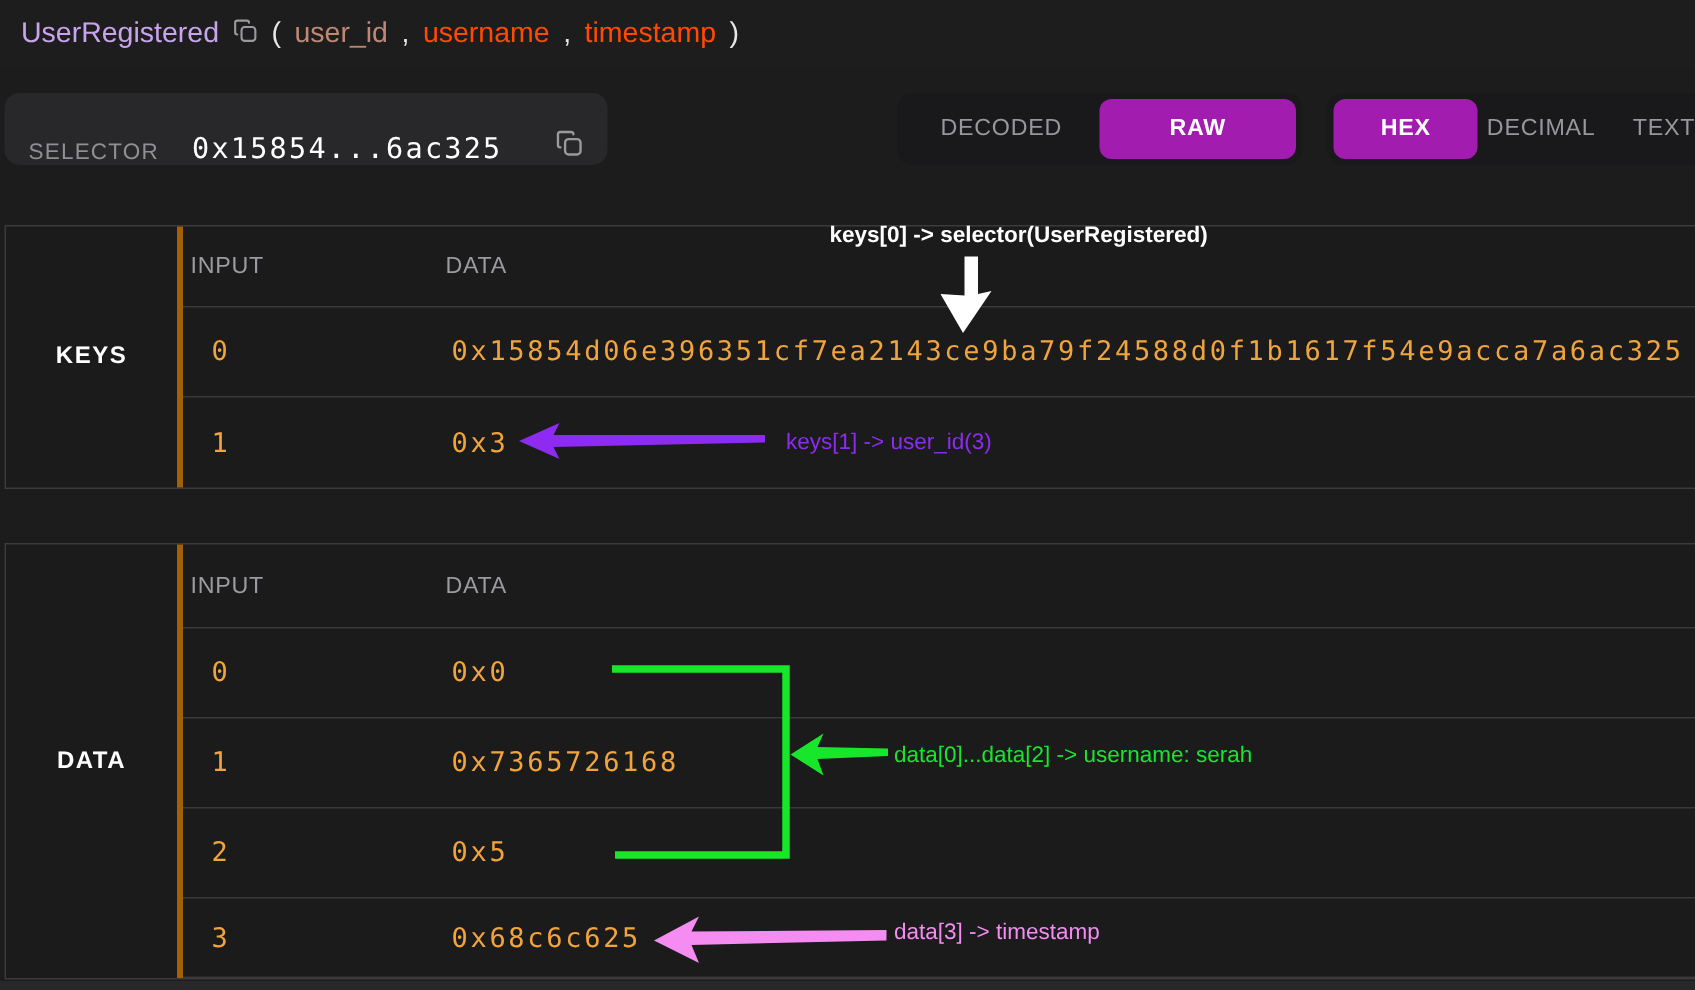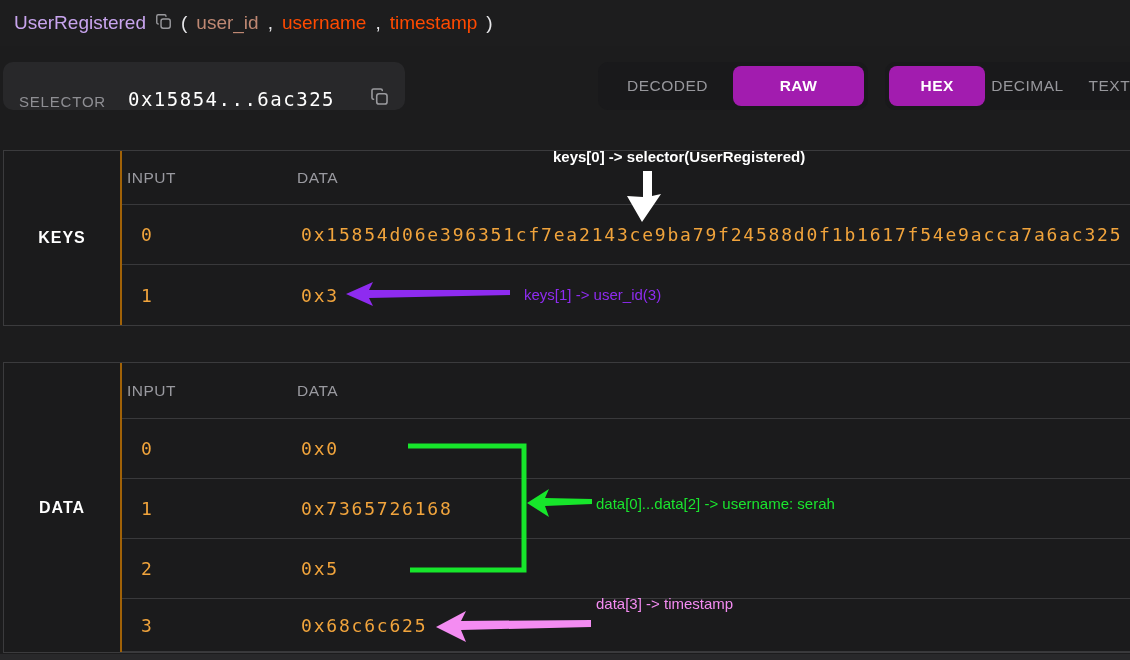--- a/index.html
+++ b/index.html
@@ -46,21 +46,21 @@
   .tg1 .tab { width:131px; }
   .tg2 .t-hex { width:97px; } .tg2 .t-dec { width:85px; } .tg2 .t-txt { width:80px; }
   
   .etable {
     position:absolute; left:3px; width:1140px; background:#1b1b1c;
     border:1px solid #3b3b3d; display:flex;
   }
   .etable-keys { top:150px; height:176px; }
   .etable-data { top:362px; height:291px; }
   .label-cell {
-    width:118px; border-right:2px solid #a16207; display:flex;
+    width:118px; border-right:4px solid #a16207; display:flex;
     align-items:center; justify-content:center; color:#fff; font-size:16px;
     font-weight:600; letter-spacing:1px; flex:none;
   }
   .rows { flex:1; display:flex; flex-direction:column; }
   .hrow, .drow { display:flex; align-items:center; border-bottom:1px solid #39393b; }
   .etable-keys .hrow { height:54px; }
   .etable-data .hrow { height:56px; }
   .drow { height:60px; }
   .drow.last { height:auto; flex:1; border-bottom:1px solid #39393b; }
   .etable-keys .drow.last { border-bottom:none; }
@@ -75,21 +75,21 @@
   .drow .col-data { padding-left:4px; overflow:visible; }
   .bottom-strip {
     position:absolute; left:0; top:654px; width:100%; height:6px; background:#28282a;
   }
   
   .ann-overlay { position:absolute; inset:0; pointer-events:none; z-index:5; }
   .ann-text { position:absolute; font-size:15px; z-index:6; white-space:nowrap; }
   .ann-selector { left:553px; top:148px; color:#ffffff; font-weight:600; }
   .ann-userid   { left:524px; top:286px; color:#8e2bf0; font-weight:500; }
   .ann-username { left:596px; top:495px; color:#1ae52e; font-weight:400; }
-  .ann-timestamp{ left:596px; top:595px; color:#f48cf2; font-weight:500; }
+  .ann-timestamp{ left:596px; top:613px; color:#f48cf2; font-weight:500; }
 </style>
 </head>
 <body>
 
 <div class="stage">
 
   <div class="topbar">
     <span class="event-name">UserRegistered</span>
     <span class="copy-btn">
       <span>

